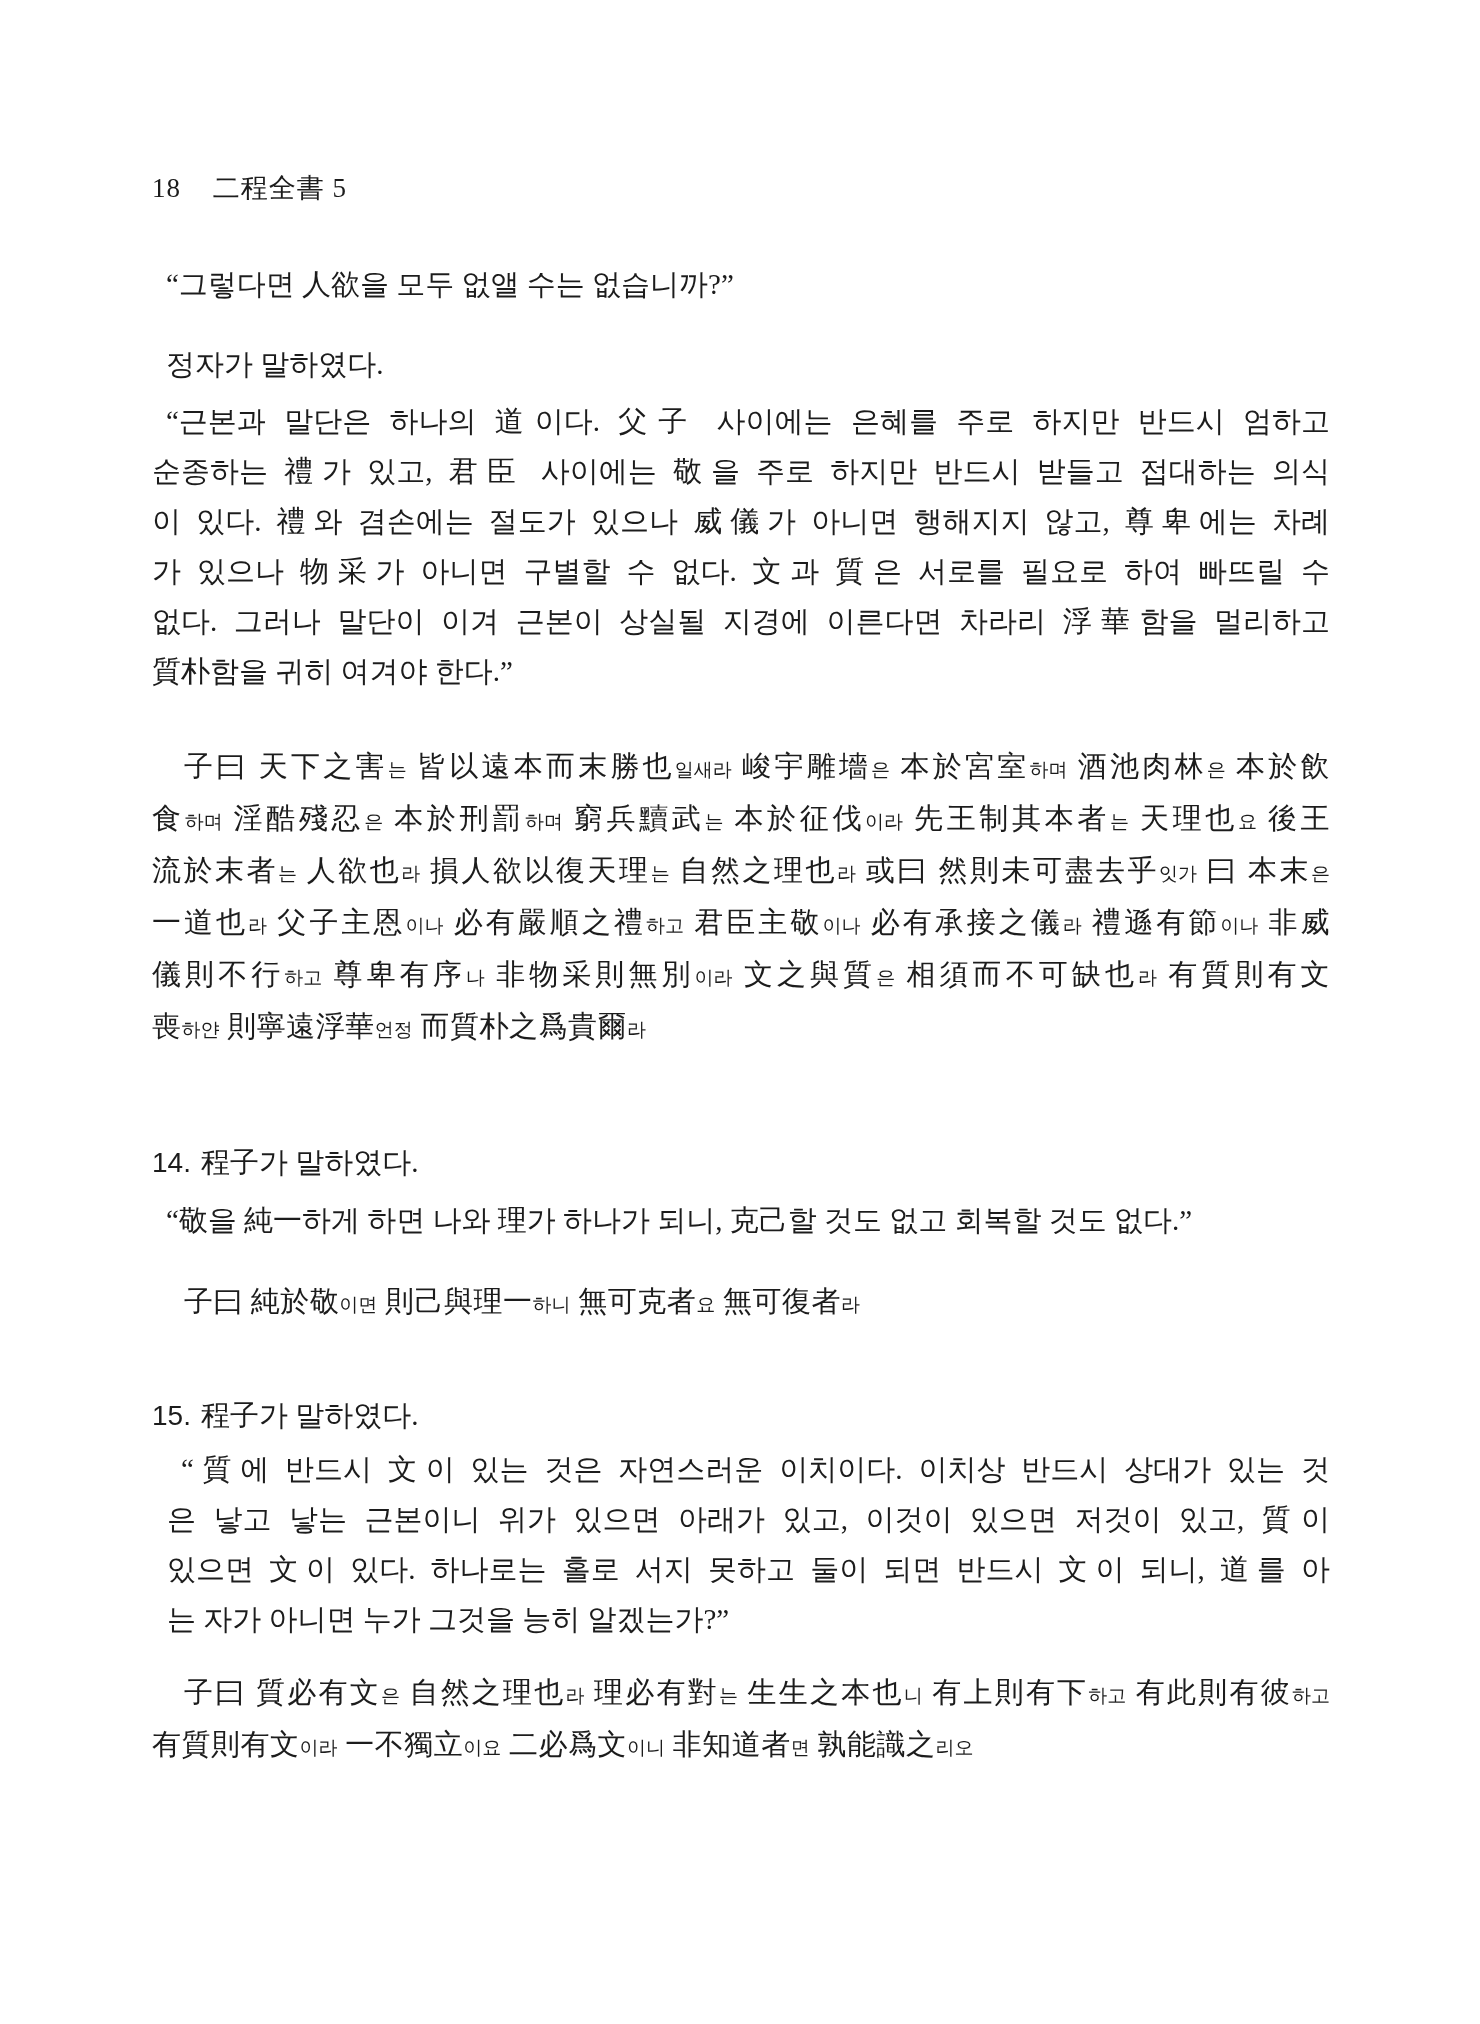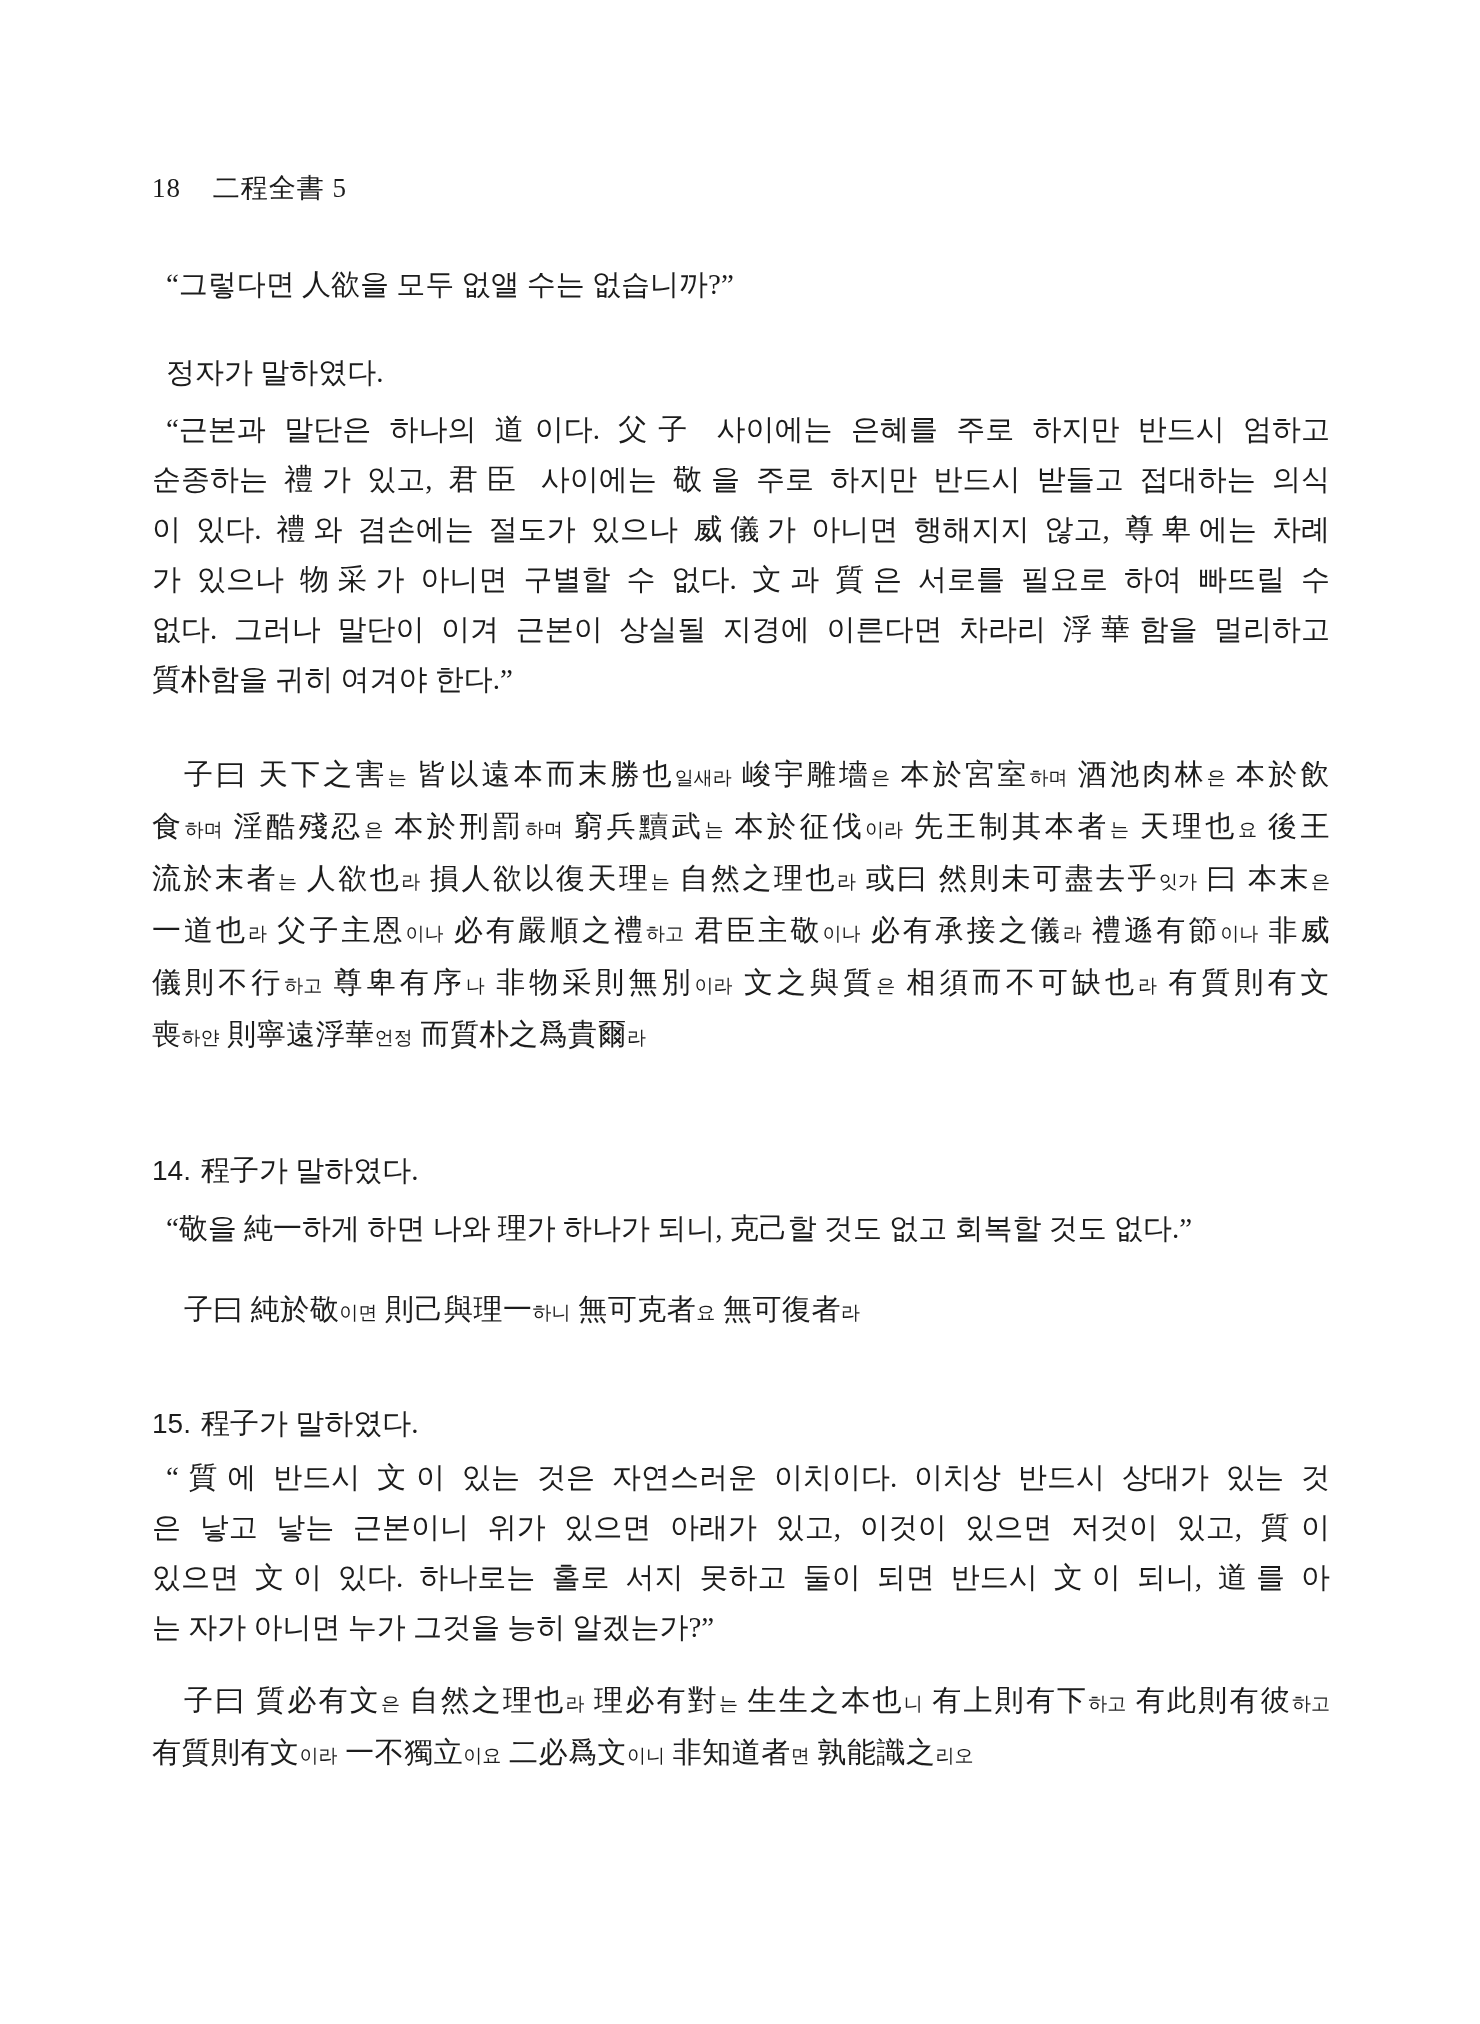--- a/index.html
+++ b/index.html
@@ -25,21 +25,21 @@
   .page-num { margin-right: 24px; }
   .content {
     margin: 0 150px 0 152px; 
   }
   .line {
     font-size: 29px;
     line-height: 48px;
   }
   .indent { text-indent: 14px; }
   .q-line { margin-top: 56px; }
-  .speaker-line { margin-top: 40px; }
+  .speaker-line { margin-top: 32px; }
 
   .para .tline {
     font-size: 29px;
     text-align: justify;
     text-align-last: justify;
   }
   .para .tline.last { text-align-last: left; }
   .ko.para .tline:first-child { text-indent: 14px; }
   .ko.para .tline { line-height: 50px; }
 
@@ -58,21 +58,21 @@
   .sec-num {
     font-family: "Liberation Sans", "DejaVu Sans", sans-serif;
     font-size: 28px;
     margin-right: 10px;
   }
   .quote14 { margin-top: 8px; }
   .hanmun2 { margin-top: 32px; }
 
   .sec-heading.s15 { margin-top: 62px; }
   .quote15 { margin-top: 4px; }
-  .quote15 .tline { line-height: 56px; }
+  .quote15 .tline { line-height: 56px; margin-left: 15px; }
   .hanmun3 { margin-top: 24px; }
 </style>
 </head>
 <body>
 
 <div class="page">
 
   <header class="page-header">
     <span class="page-num">18</span>
     <span class="book-title">二程全書 5</span>

